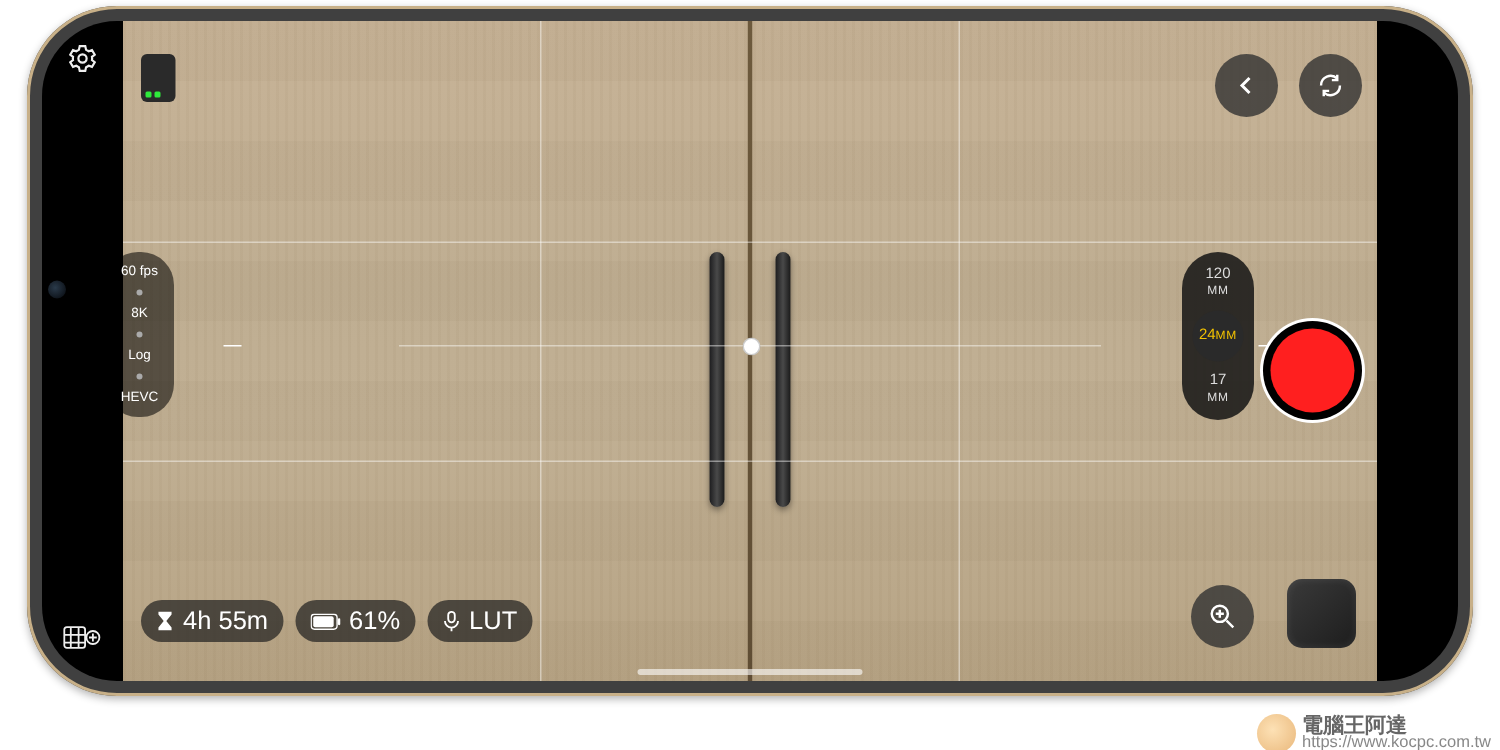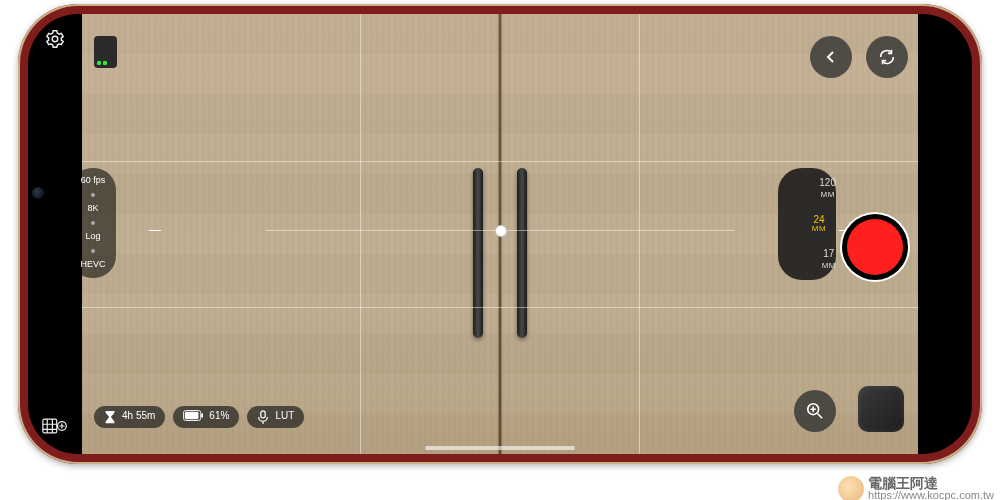--- a/index.html
+++ b/index.html
@@ -1,16 +1,16 @@
 <!DOCTYPE html>
 <html><head>
 <meta charset="utf-8">
 <style>
   html,body{margin:0;padding:0;width:1000px;height:500px;background:#fff;font-family:-apple-system,Helvetica,Arial,sans-serif;overflow:hidden}
-  .phone{position:absolute;left:18px;top:4px;width:964px;height:460px;background:#7f1d1d;border-radius:60px;box-shadow:inset 0 0 0 2px #c8b088,0 2px 6px rgba(0,0,0,.3)}
+  .phone{position:absolute;left:18px;top:4px;width:964px;height:460px;background:#404040;border-radius:60px;box-shadow:inset 0 0 0 2px #c8b088,0 2px 6px rgba(0,0,0,.3)}
   .screen{position:absolute;left:10px;top:10px;right:10px;bottom:10px;border-radius:50px;overflow:hidden}
   .bars-left{position:absolute;left:0;top:0;bottom:0;width:54px;background:#000;z-index:4;display:flex;flex-direction:column;align-items:center;justify-content:space-between;padding:14px 0}
   .bars-right{position:absolute;right:0;top:0;bottom:0;width:54px;background:#000;z-index:4;display:flex;align-items:flex-end;justify-content:center;padding-bottom:22px}
   .viewfinder{position:absolute;left:54px;right:54px;top:0;bottom:0;background:linear-gradient(180deg,#c7b397 0%,#bfae92 40%,#c1b094 60%,#b7a485 100%);z-index:1}
   .wood-noise{position:absolute;inset:0;background:repeating-linear-gradient(90deg,rgba(120,95,60,.05) 0 2px,rgba(0,0,0,0) 2px 6px),repeating-linear-gradient(0deg,rgba(90,70,40,.04) 0 40px,rgba(0,0,0,0) 40px 80px)}
   .door-seam{position:absolute;left:50%;top:0;bottom:0;width:3px;background:linear-gradient(180deg,#6d5a3d,#5f4d34);transform:translateX(-50%)}
   .handle{position:absolute;top:35%;width:10px;height:170px;border-radius:8px;background:linear-gradient(90deg,#1d1d1f,#494949,#1a1a1a);box-shadow:0 2px 4px rgba(0,0,0,.4)}
   .handle.left{right:52%}
   .handle.right{left:52%}
   .grid-line{position:absolute;background:rgba(255,255,255,.45)}
@@ -21,29 +21,29 @@
   .level-tick{position:absolute;top:49%;width:12px;height:1px;background:#fff}
   .gear{color:#eee;cursor:pointer}
   .grid-toggle{color:#eee;cursor:pointer}
   .pill-settings{position:absolute;left:42px;top:154px;width:46px;padding:8px 0;background:rgba(0,0,0,.55);border-radius:22px;display:flex;flex-direction:column;align-items:center;gap:9px;z-index:5;color:#fff;font-size:9px;font-weight:500}
   .pill-settings div{text-align:center;line-height:1.1}
   .pill-settings .sep{width:4px;height:4px;border-radius:2px;background:#aaa;margin:-2px 0}
   .storage-card{position:absolute;left:66px;top:22px;width:23px;height:32px;background:#2a2a2a;border-radius:4px;z-index:5;display:flex;align-items:flex-end;justify-content:flex-start;padding:3px;box-sizing:border-box}
   .storage-card .dots{display:flex;gap:2px}
   .storage-card .dots span{width:4px;height:4px;background:#2eea3b;border-radius:1px}
   .bottom-strip{position:absolute;left:66px;bottom:26px;display:flex;gap:8px;z-index:5}
-  .chip{display:flex;gap:6px;background:rgba(30,30,30,.7);border-radius:14px;padding:4px 10px;color:#fff;font-size:10px;cursor:pointer}
+  .chip{display:flex;align-items:center;gap:6px;background:rgba(30,30,30,.7);border-radius:14px;padding:4px 10px;color:#fff;font-size:17px;cursor:pointer}
   .chip svg{display:block}
   .right-controls{position:absolute;right:50px;top:0;bottom:0;width:112px;z-index:5;pointer-events:none}
   .right-controls>*{pointer-events:auto}
   .circle-btn{position:absolute;width:42px;height:42px;border-radius:50%;background:rgba(50,50,50,.8);display:flex;align-items:center;justify-content:center;color:#fff;cursor:pointer}
-  .focal-pill{position:absolute;right:86px;top:154px;width:58px;background:rgba(20,20,20,.85);border-radius:24px;padding:10px 0;display:flex;flex-direction:column;align-items:flex-end;gap:8px}
+  .focal-pill{position:absolute;right:86px;top:154px;width:48px;background:rgba(20,20,20,.85);border-radius:24px;padding:10px 0;display:flex;flex-direction:column;align-items:center;gap:8px}
   .focal{color:#ddd;font-size:10px;text-align:center;line-height:1.05;cursor:pointer}
   .focal .mm{font-size:8px;letter-spacing:.5px}
-  .focal.active{color:#f2c200;width:34px;height:34px;border-radius:50%;background:#2a2a2a;display:flex;flex-direction:column;align-items:center;justify-content:center}
+  .focal.active{color:#f2c200;width:34px;height:34px;border-radius:50%;background:#2a2a2a;display:flex;flex-direction:row;align-items:center;justify-content:center}
   .record{position:absolute;right:12px;top:198px;width:70px;height:70px;border-radius:50%;background:#fff;display:flex;align-items:center;justify-content:center;cursor:pointer}
   .record:before{content:"";position:absolute;inset:2px;border-radius:50%;background:#000}
   .record:after{content:"";position:relative;width:56px;height:56px;border-radius:50%;background:#ff1f1f}
   .zoom-btn{right:86px;bottom:22px}
   .thumb{position:absolute;right:18px;bottom:22px;width:46px;height:46px;border-radius:10px;background:linear-gradient(135deg,#3a3a3a,#1d1d1d);box-shadow:inset 0 0 6px rgba(255,255,255,.1);cursor:pointer}
   .home-indicator{position:absolute;left:50%;bottom:4px;width:150px;height:4px;border-radius:2px;background:rgba(255,255,255,.6);transform:translateX(-50%);z-index:6}
   .watermark{position:absolute;right:6px;bottom:-2px;font-size:11px;color:#888;z-index:10;display:flex;align-items:center;gap:4px}
   .watermark .face{width:26px;height:26px;border-radius:50%;background:radial-gradient(circle at 40% 40%,#fde1b5,#e9b77a)}
   .watermark .txt{display:flex;flex-direction:column;line-height:1.05}
   .watermark .cn{font-size:14px;font-weight:700;color:#666}

